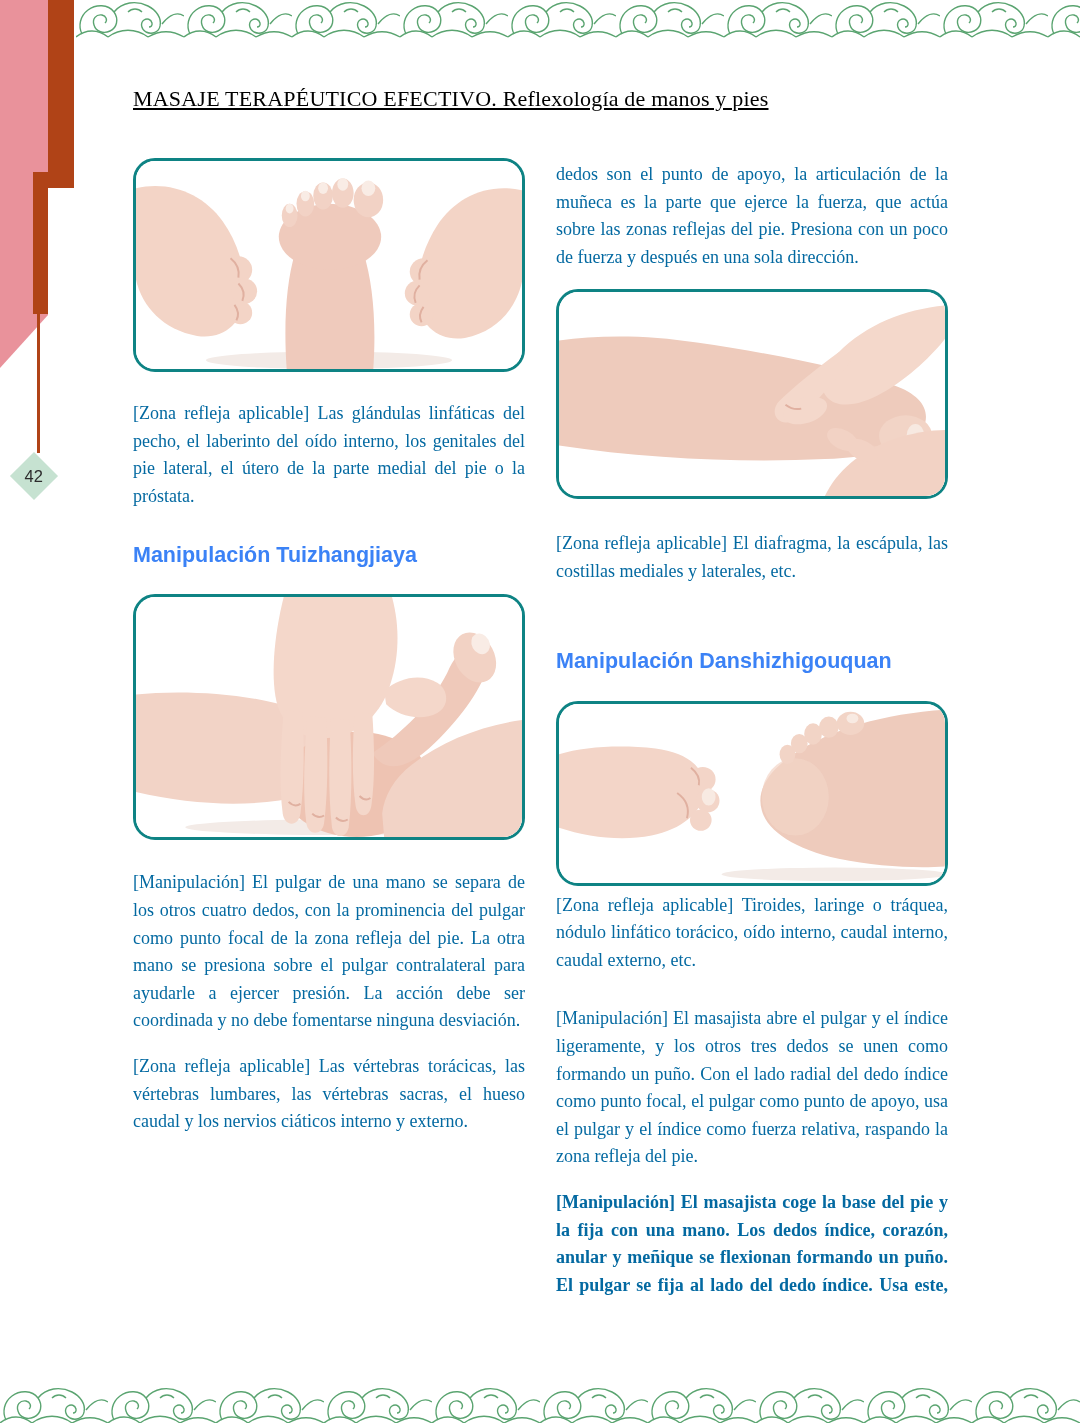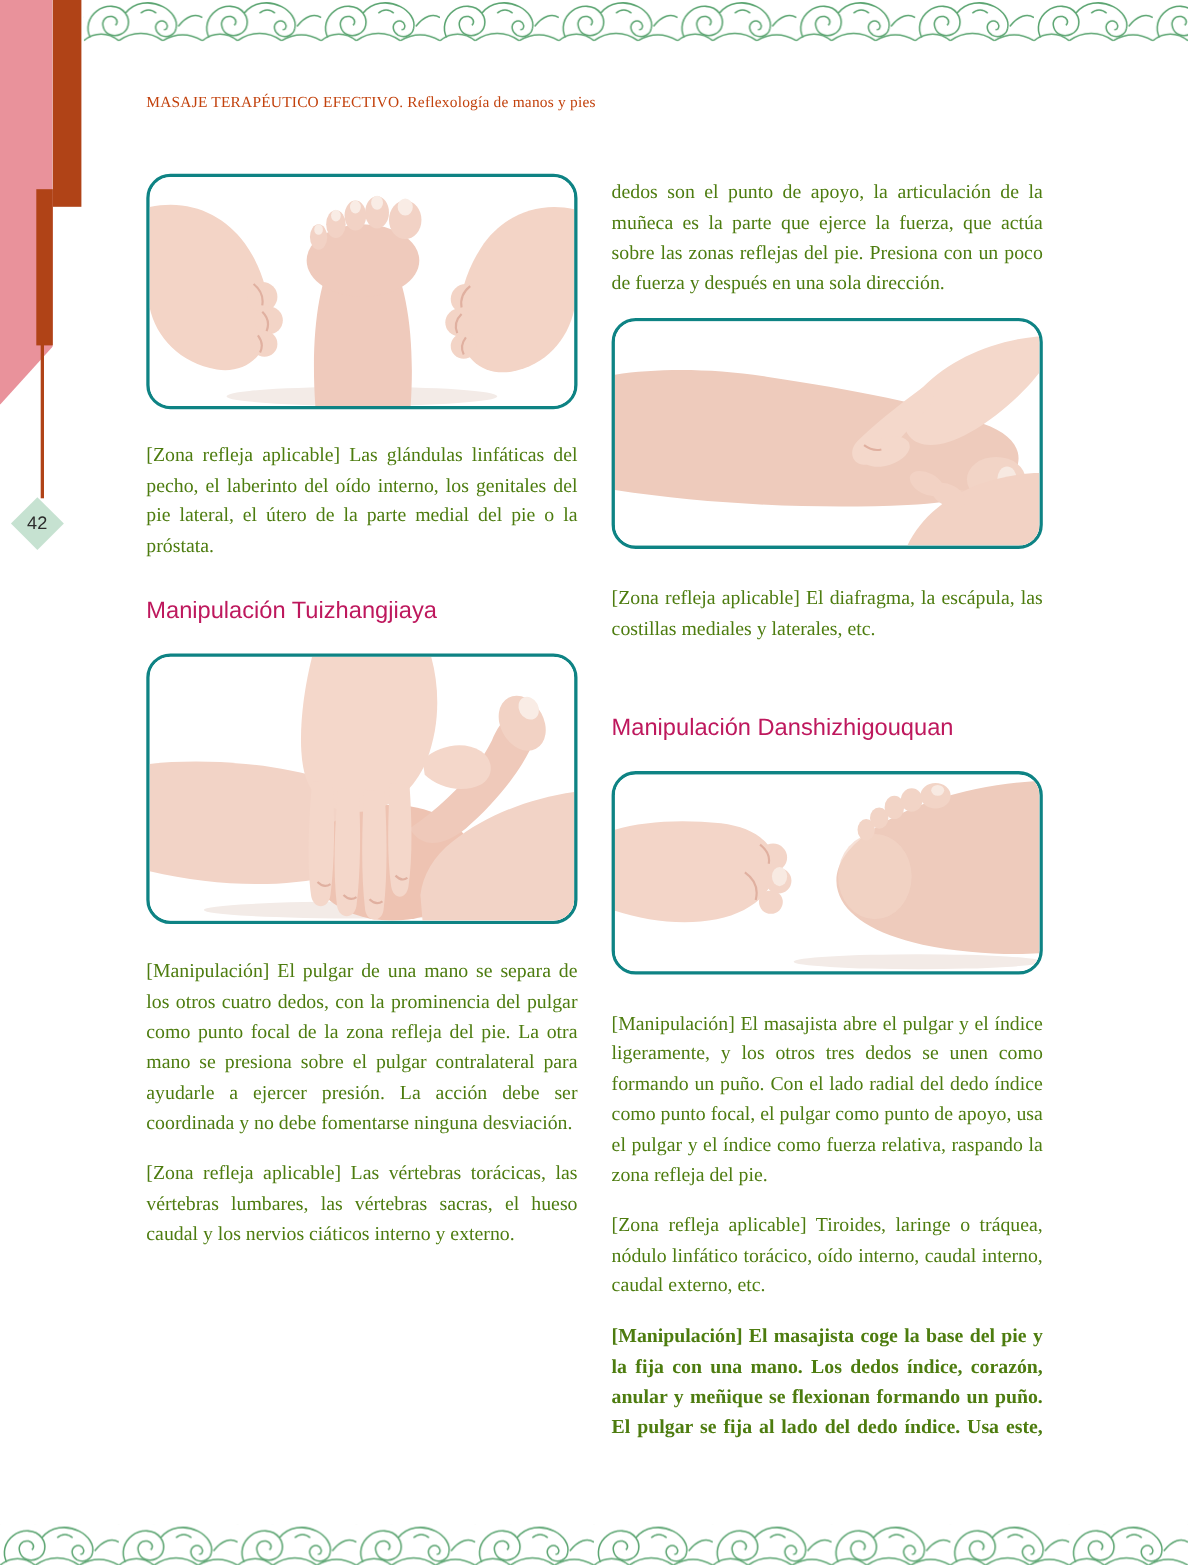--- a/index.html
+++ b/index.html
@@ -22,34 +22,34 @@
     position:absolute;left:17px;top:459px;width:34px;height:34px;background:#c6e2d1;
     transform:rotate(45deg);display:flex;align-items:center;justify-content:center;
   }
   .page-diamond span{
     transform:rotate(-45deg);font-family:"Liberation Sans",sans-serif;
     font-size:16.5px;color:#2c2c2c;
   }
   
   .page-header{
     position:absolute;left:133px;top:86px;width:800px;
-    font-size:14px;color:#c2410c;letter-spacing:.2px;
+    font-size:22px;color:#000000;letter-spacing:.2px;text-decoration:underline;
   }
   
   .col{position:absolute;width:392px;}
   .col-left{left:133px;top:158px;}
   .col-right{left:556px;top:143px;}
   .para{
-    font-size:18px;line-height:27.6px;color:#4d7c0f;text-align:justify;
+    font-size:18px;line-height:27.6px;color:#0369a1;text-align:justify;
     text-justify:inter-word;
   }
   .para.cont-last{text-align-last:justify;}
   .heading{
-    font-family:"Liberation Sans",sans-serif;font-weight:normal;
-    font-size:21.5px;line-height:26px;color:#be185d;letter-spacing:0px;
+    font-family:"Liberation Sans",sans-serif;font-weight:bold;
+    font-size:21.5px;line-height:26px;color:#3b82f6;letter-spacing:0px;
   }
   
   .photo{
     box-sizing:border-box;border:3px solid #0e8384;border-radius:22px;
     overflow:hidden;background:#fff;width:392px;
   }
   .photo svg{display:block;width:100%;height:100%;}
   
   .col-left .photo-a{height:214px;}
   .col-left .m-zona1{margin-top:28px;}
@@ -211,21 +211,21 @@
         <ellipse cx="298" cy="15" rx="6" ry="5" fill="#f8eae2"></ellipse>
         <path d="M0 52 L0 128 C30 138 64 142 94 136 C124 130 146 112 148 90 C150 66 130 50 98 46 C62 42 26 44 0 52 Z" fill="#f3d5c8"></path>
         <circle cx="146" cy="78" r="13" fill="#f3d5c8"></circle>
         <circle cx="151" cy="100" r="12" fill="#f3d5c8"></circle>
         <circle cx="144" cy="120" r="11" fill="#f3d5c8"></circle>
         <path d="M120 92 q14 10 10 26 M134 66 q10 8 8 18" stroke="#e0b0a0" stroke-width="2" fill="none"></path>
         <ellipse cx="152" cy="96" rx="7" ry="9" fill="#f8eae2"></ellipse>
       </svg>
     </div>
 
+    <p class="para m-zona4">[Zona refleja aplicable] Tiroides, laringe o tráquea, nódulo linfático torácico, oído interno, caudal interno, caudal externo, etc.</p>
+
     <p class="para m-manip3">[Manipulación] El masajista abre el pulgar y el índice ligeramente, y los otros tres dedos se unen como formando un puño. Con el lado radial del dedo índice como punto focal, el pulgar como punto de apoyo, usa el pulgar y el índice como fuerza relativa, raspando la zona refleja del pie.</p>
 
-    <p class="para m-zona4">[Zona refleja aplicable] Tiroides, laringe o tráquea, nódulo linfático torácico, oído interno, caudal interno, caudal externo, etc.</p>
-
 
     <p class="para cont-last m-manip4">[Manipulación] El masajista coge la base del pie y la fija con una mano. Los dedos índice, corazón, anular y meñique se flexionan formando un puño. El pulgar se fija al lado del dedo índice. Usa este,</p>
   </div>
 
 </div>
 
 </body></html>

